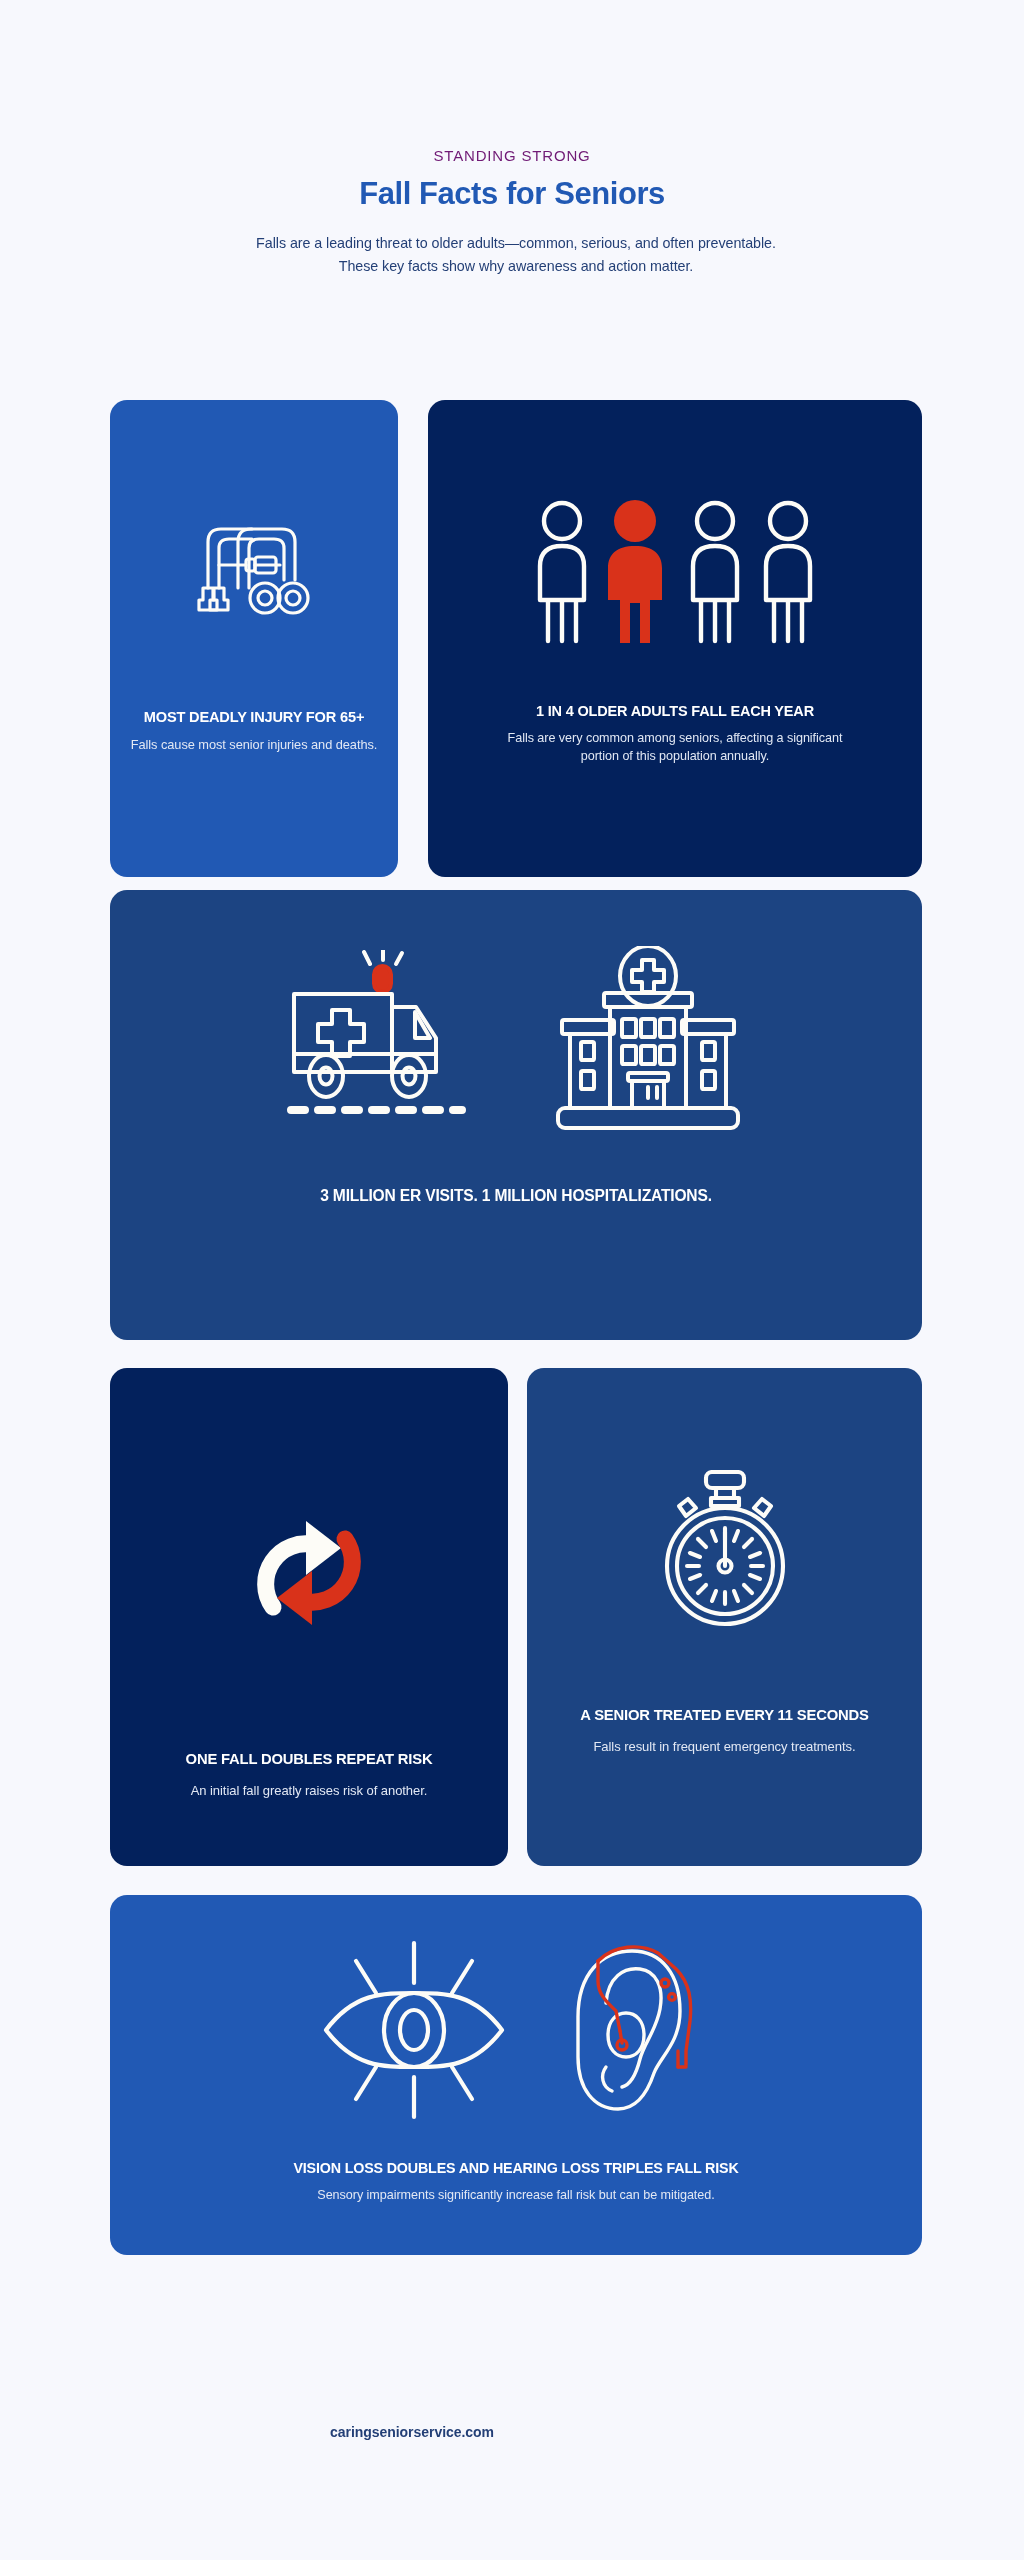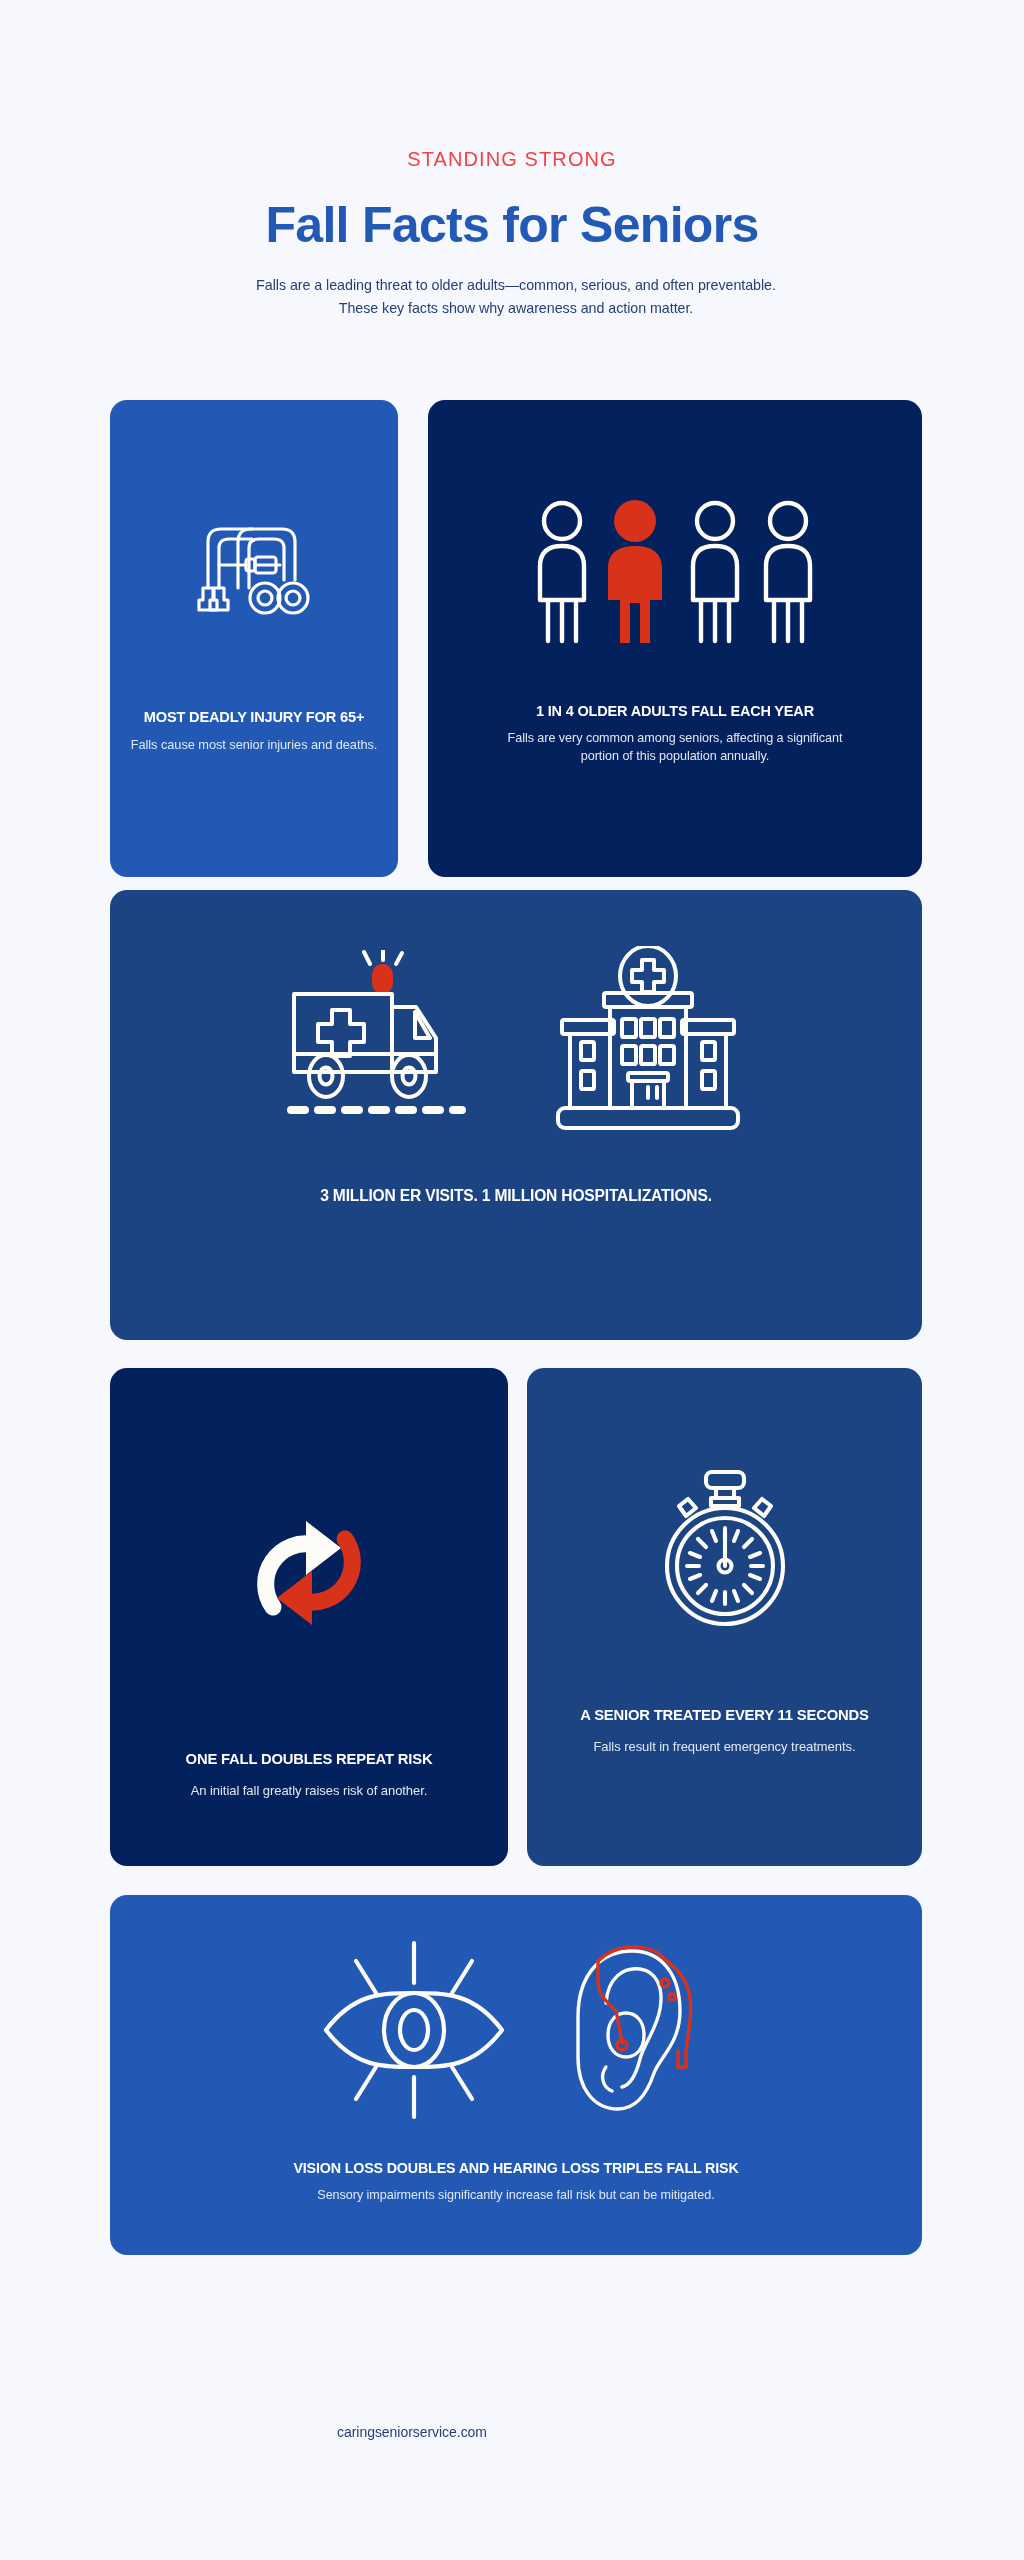--- a/index.html
+++ b/index.html
@@ -21,29 +21,29 @@
 
   
   .header {
     position: absolute;
     left: 0;
     top: 148px;
     width: 1024px;
     text-align: center;
   }
   .eyebrow {
-    font-size: 20px;
+    font-size: 15px;
     letter-spacing: 0.055em;
-    color: #ef4444;
+    color: #701a75;
     font-weight: 400;
     line-height: 1.1;
   }
   .maintitle {
-    margin-top: 28px;
-    font-size: 50px;
+    margin-top: 12px;
+    font-size: 31px;
     font-weight: 700;
     color: #2159b4;
     letter-spacing: -0.014em;
     line-height: 1.08;
   }
   .subtitle {
     margin-top: 22px;
     font-size: 14.3px;
     color: #233f76;
     line-height: 1.62;
@@ -141,20 +141,21 @@
   
   .footer {
     position: absolute;
     left: 0;
     top: 2424px;
     width: 824px;
     text-align: center;
     font-size: 14px;
     color: #233f76;
     letter-spacing: -0.003em;
+    font-weight: bold;
   }
 </style>
 </head>
 <body>
 
 <div id="infographic">
 
   <div class="header">
     <div class="eyebrow">STANDING STRONG</div>
     <div class="maintitle">Fall Facts for Seniors</div>

